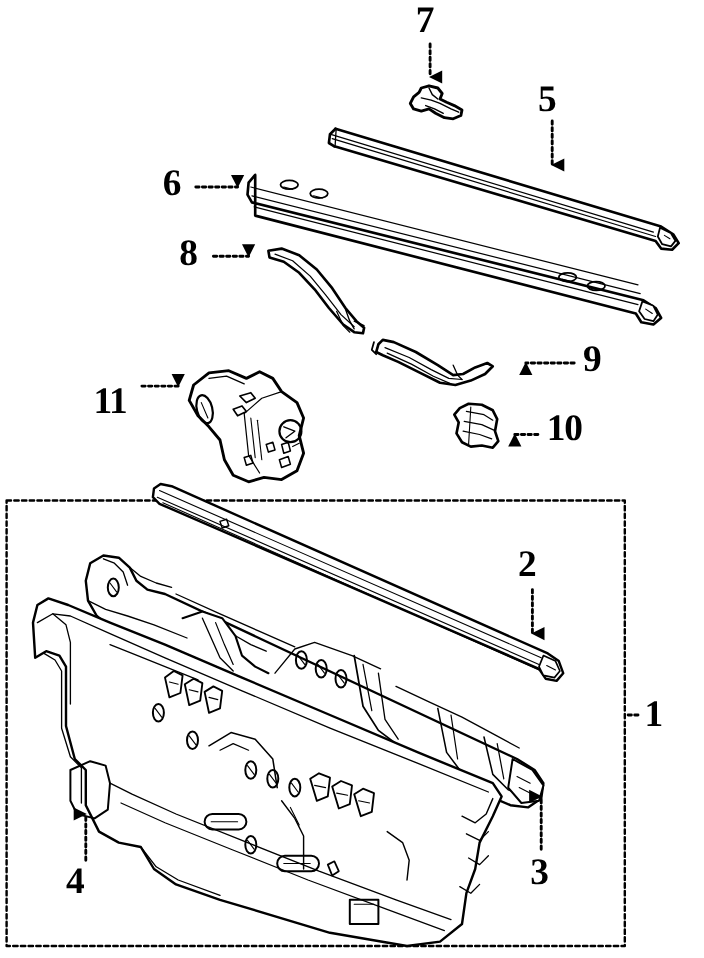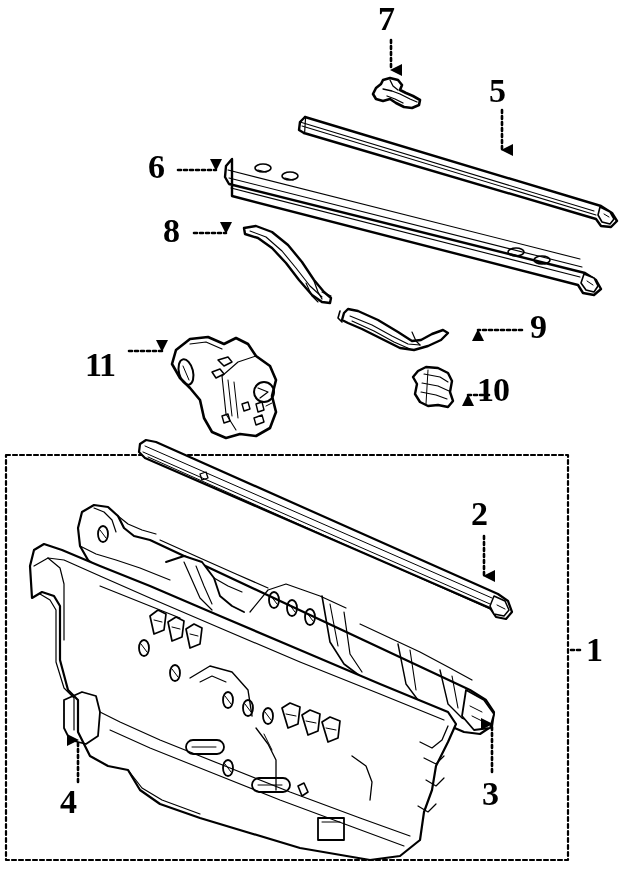--- a/index.html
+++ b/index.html
@@ -17,21 +17,21 @@
     letter-spacing:-1px;
     white-space:nowrap;
     user-select:none;
   }
   .cn-7{left:378px;top:2px;}
   .cn-5{left:489px;top:74px;}
   .cn-6{left:148px;top:150px;}
   .cn-8{left:163px;top:214px;}
   .cn-9{left:530px;top:310px;}
   .cn-11{left:85px;top:348px;}
-  .cn-10{left:477px;top:373px;}
+  .cn-10{left:497px;top:373px;}
   .cn-2{left:471px;top:497px;}
   .cn-1{left:586px;top:633px;}
   .cn-4{left:60px;top:785px;}
   .cn-3{left:482px;top:777px;}
 </style>
 </head>
 <body>
 
 <div id="stage">
 

